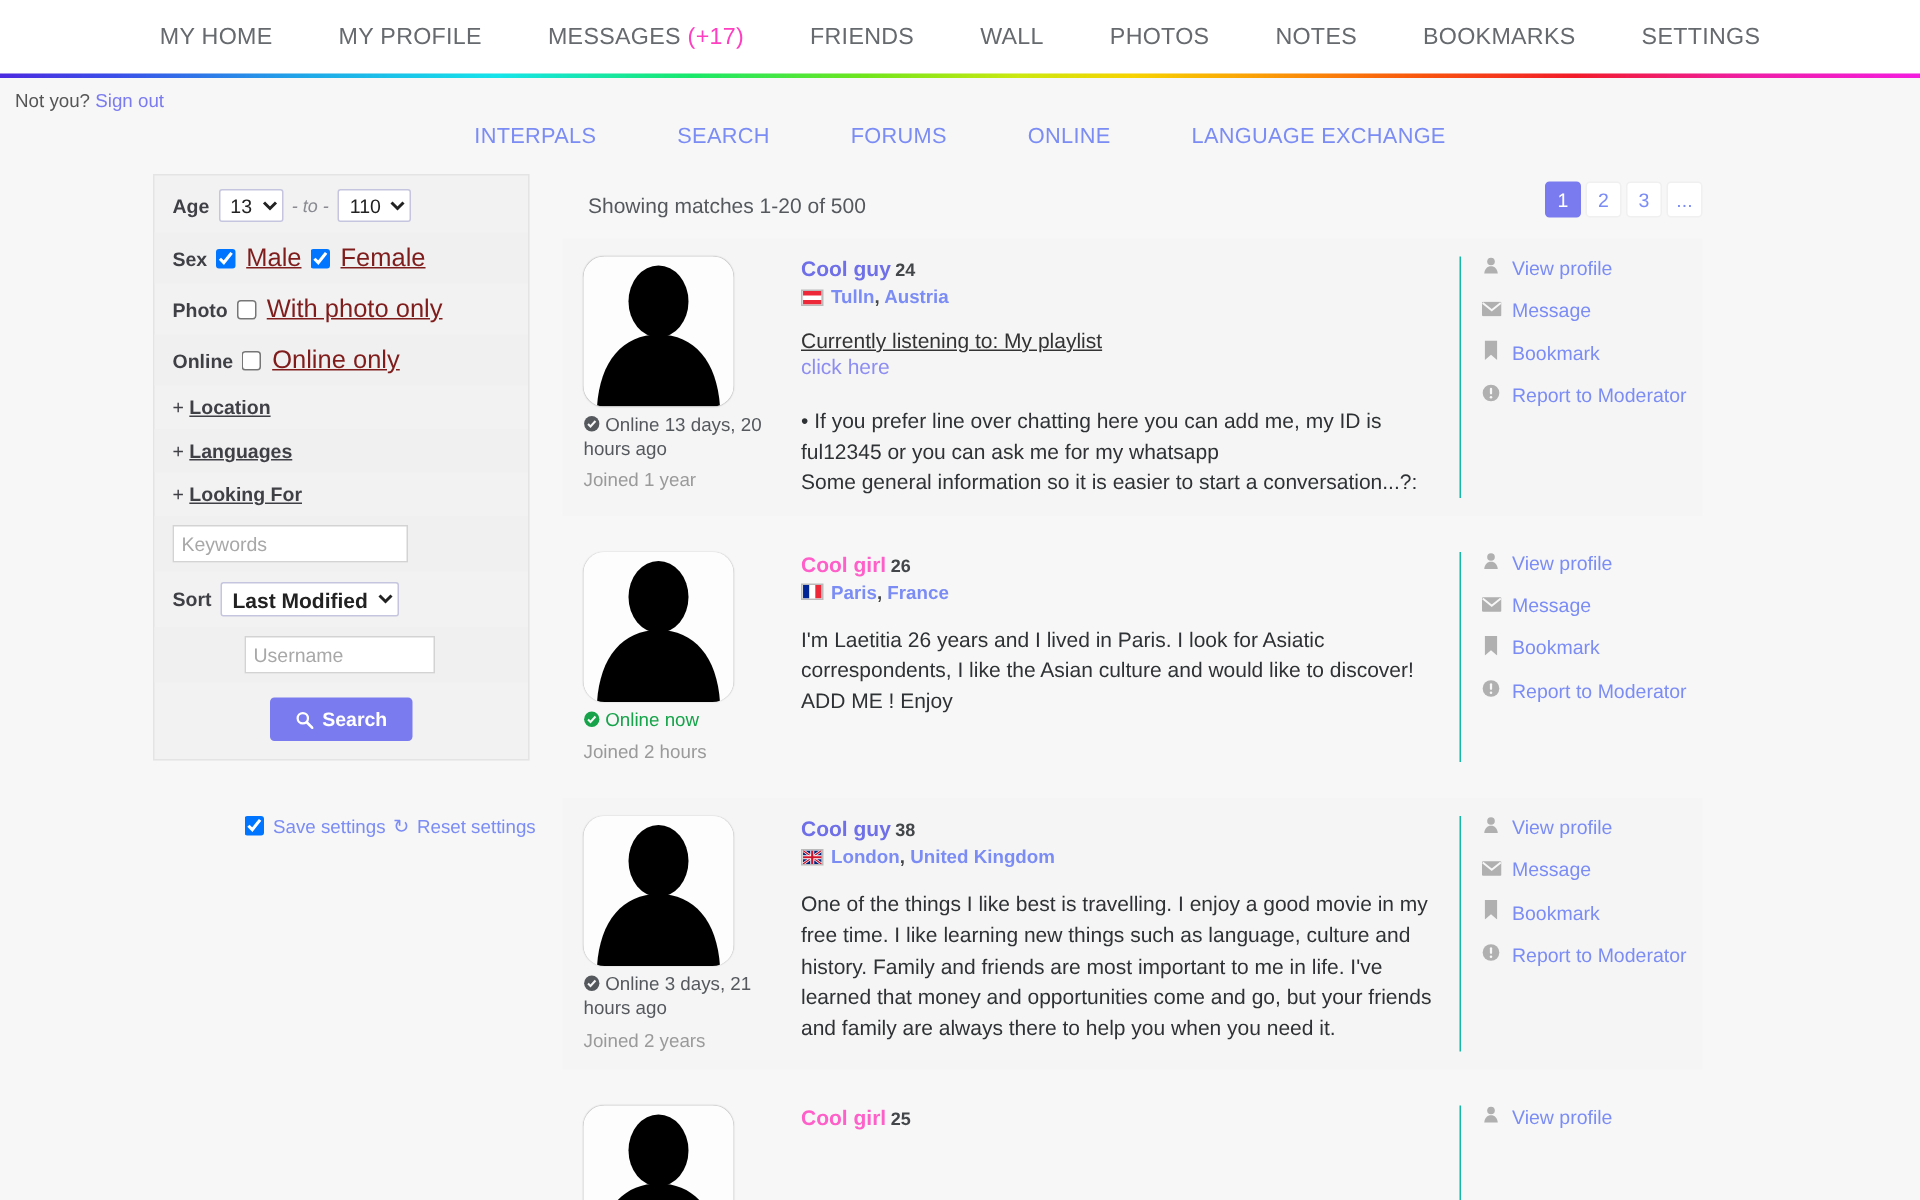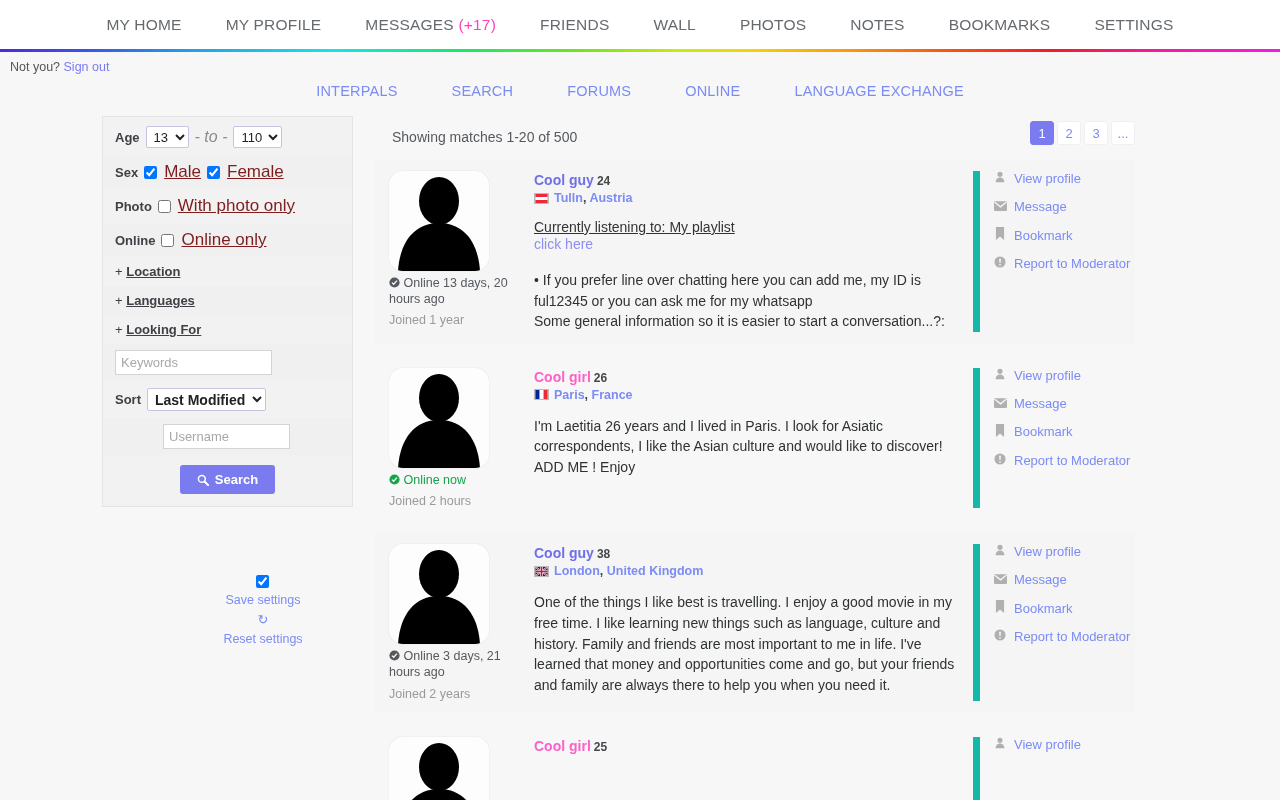--- a/index.html
+++ b/index.html
@@ -93,21 +93,21 @@
   .frow {
     padding: 7px 12px;
     display: flex;
     align-items: center;
     gap: 6px;
     font-size: 13px;
   }
   .frow.alt { background: #f0f0f0; }
   .flabel { font-weight: bold; color: #3f3f46; font-size: 13px; }
   .fval { color: #7f1d1d; font-size: 17px; text-decoration: underline; }
-  .dash { color: #8a8a93; font-size: 16px; font-style: italic; }
+  .dash { color: #8a8a93; font-size: 12px; font-style: italic; }
 
   select.mini {
     font-family: "Liberation Sans", sans-serif;
     font-size: 13px;
     color: #222;
     background: #fff;
     border: 1px solid #c5c5e0;
     border-radius: 2px;
     padding: 2px 3px;
     height: 22px;
@@ -239,21 +239,21 @@
     font-size: 14px;
     color: #2f3234;
     line-height: 1.47;
     white-space: pre-line;
   }
   .bio.spaced { margin-top: 14px; }
 
   .act-col {
     width: 162px;
     flex: 0 0 162px;
-    border-left: 7px solid #14b8a6;
+    border-left: 1px solid #14b8a6;
     padding-left: 14px;
   }
   .act {
     display: flex; align-items: center; gap: 8px;
     margin-bottom: 13px;
     font-size: 13px;
     color: #7b8cf4;
     text-decoration: none;
   }
   .act .gl { color: #b0b0b0; width: 12px; display: inline-block; text-align: center; font-size: 13px; }
@@ -550,18 +550,18 @@
                   <path d="M8 8.6c-3.4 0-5.6 2.4-6 6.4h12c-.4-4-2.6-6.4-6-6.4z" fill="#b0b0b0"></path>
                 </svg></span>
               <span>View profile</span>
             </a>
           </div>
         </div>
       </div>
   </div>
 </div>
 
-<div class="settings-row" style="position:absolute; left:163px; top:575px; width:200px; background:transparent; padding:0;flex-direction:column;">
+<div class="settings-row" style="position:absolute; left:163px; top:543px; width:200px; background:transparent; padding:0;">
   <input type="checkbox" id="cb-save" checked="" style="">
   <a href="#">Save settings</a>
   <span class="reset-ico">↻</span>
   <a href="#">Reset settings</a>
 </div>
 
 </body></html>

